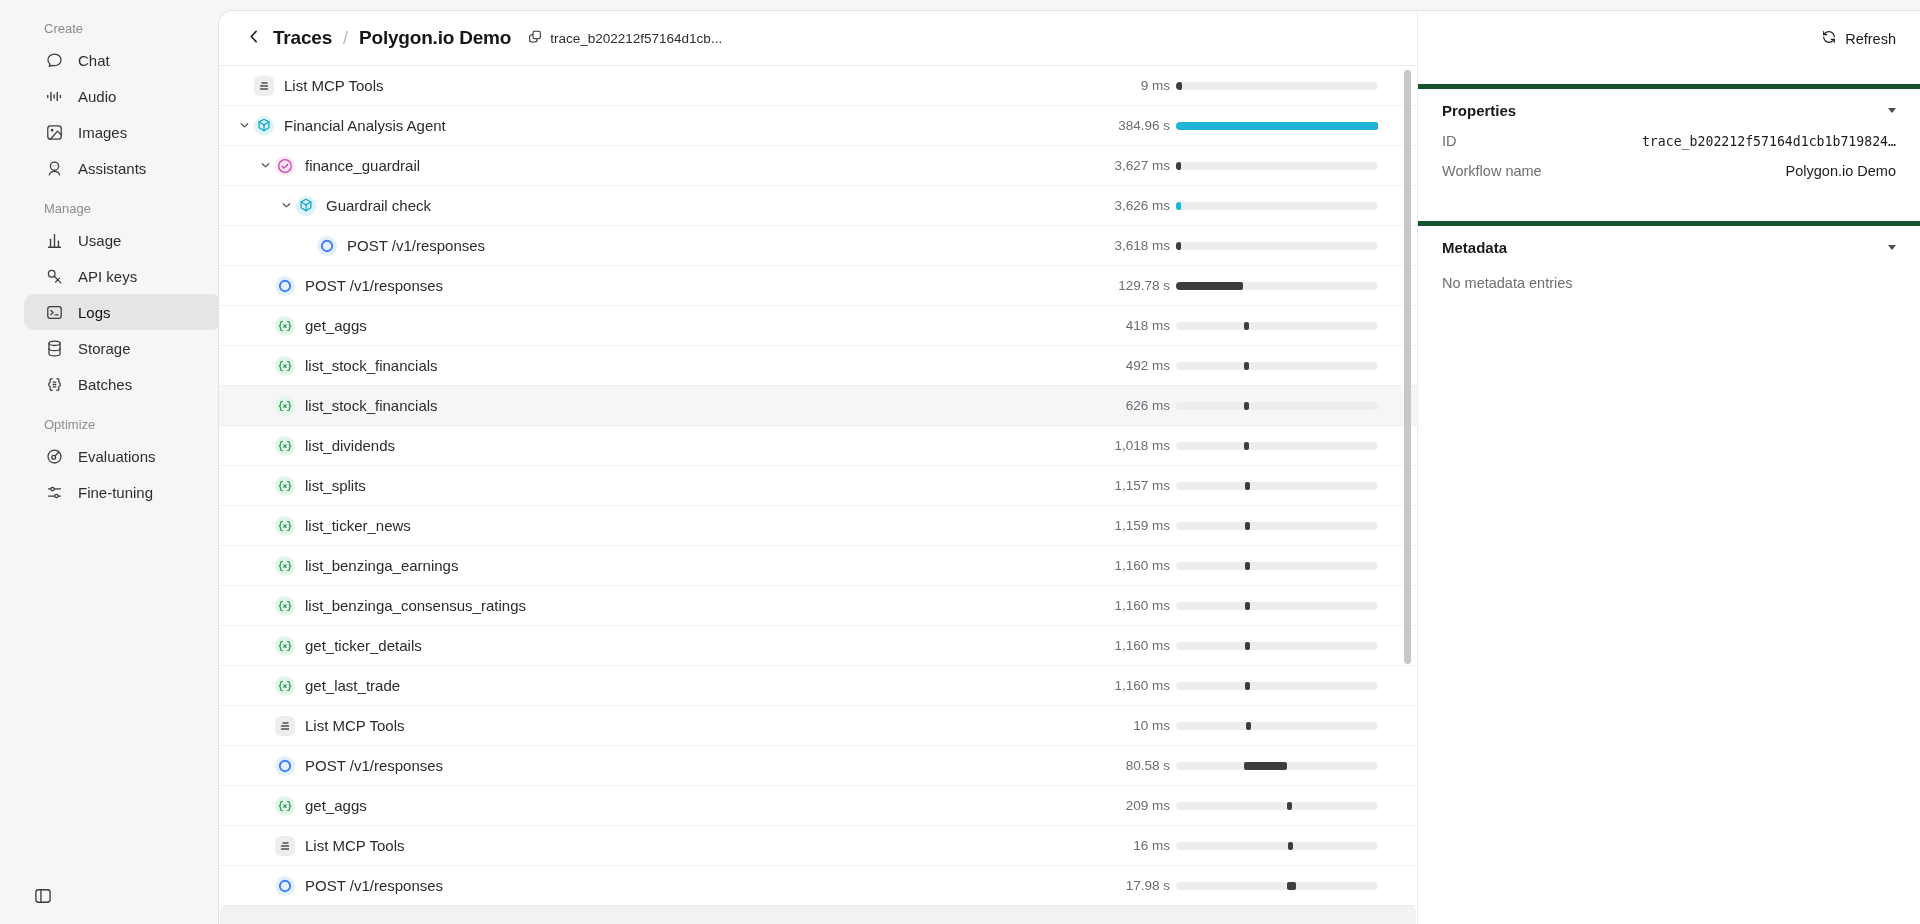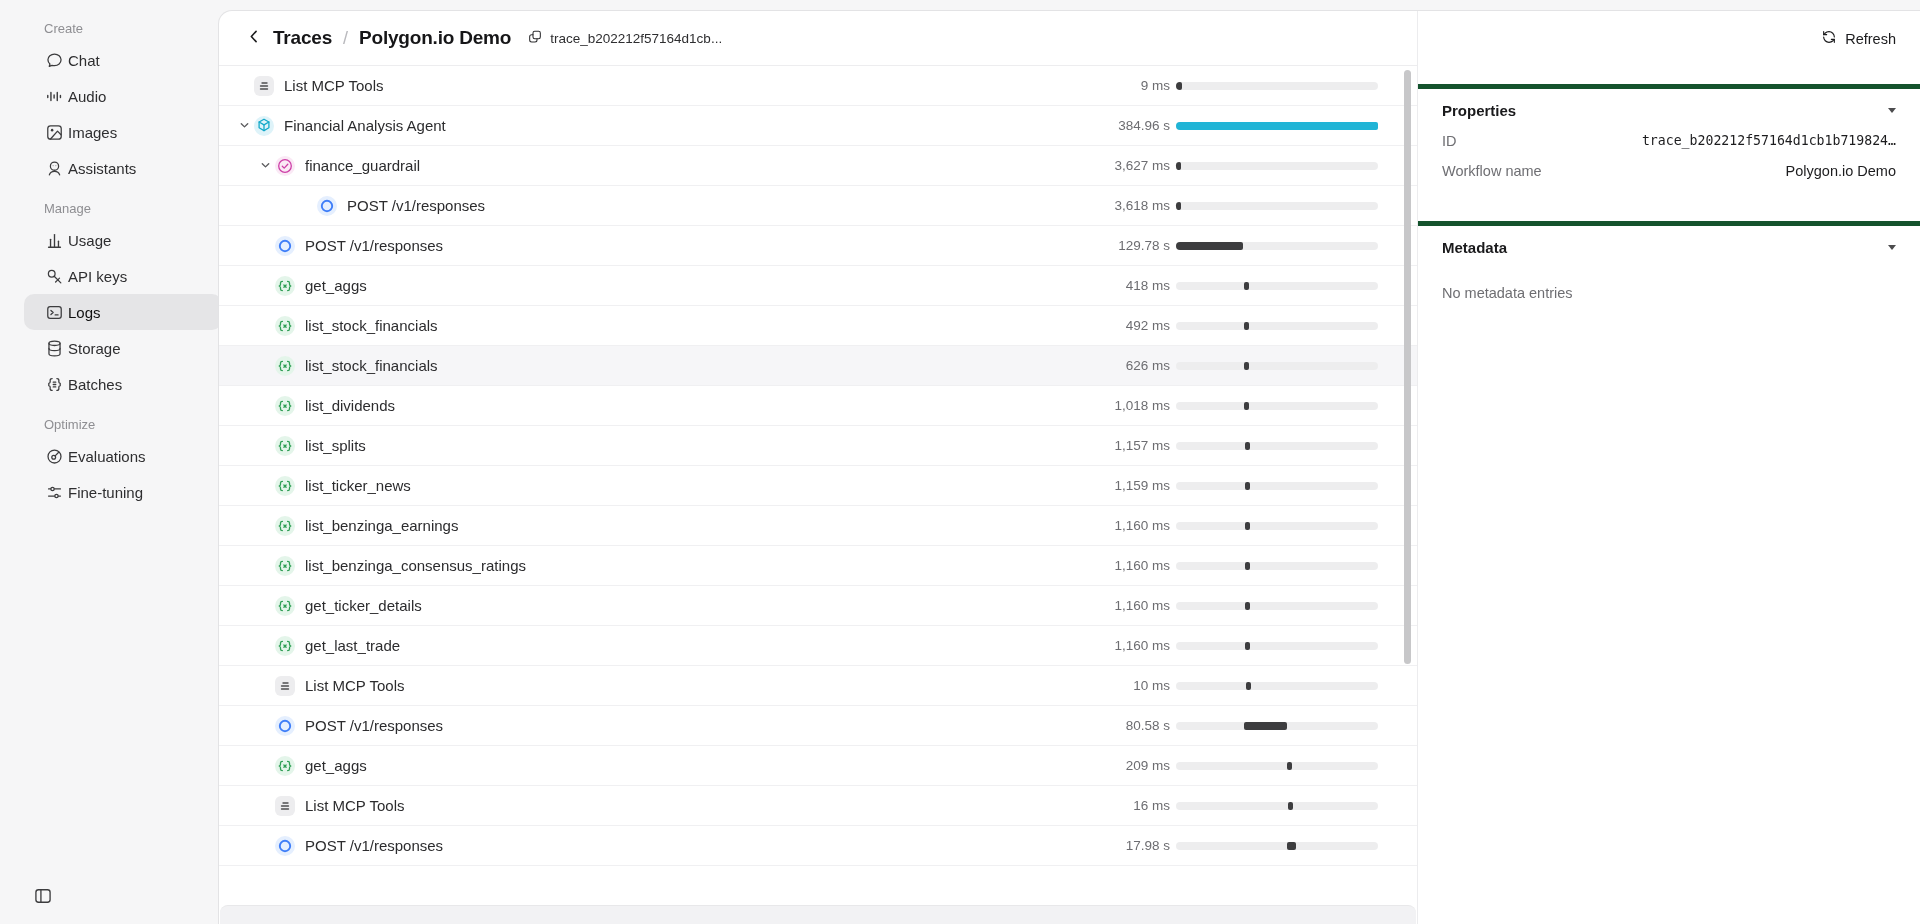--- a/index.html
+++ b/index.html
@@ -5,21 +5,21 @@
   * { margin:0; padding:0; box-sizing:border-box; }
   html,body { width:1920px; height:924px; overflow:hidden;
     font-family:"Liberation Sans","DejaVu Sans",sans-serif;
     background:#f6f6f7; color:#222; }
 
   
   .sidebar { position:absolute; left:14px; top:0; width:218px; height:924px; }
   .side-label { font-size:13px; color:#8e8e92; margin:14px 0 4px 30px; height:18px; line-height:18px; }
   .side-label.first { margin-top:20px; }
   .side-item { height:36px; margin:0 10px; border-radius:10px; display:flex; align-items:center;
-    padding-left:20px; gap:4px; font-size:15px; color:#2e2e30; cursor:pointer; }
+    padding-left:20px; gap:14px; font-size:15px; color:#2e2e30; cursor:pointer; }
   .side-item.active { background:#e5e5e7; color:#111; }
   .side-ico { width:20px; height:20px; display:flex; align-items:center; justify-content:center; color:#3c3c3e; flex:none; }
   .side-ico svg { width:19px; height:19px; }
   .collapse-btn { position:absolute; left:16px; bottom:14px; width:26px; height:26px; border:none; background:transparent;
     color:#3c3c3e; display:flex; align-items:center; justify-content:center; cursor:pointer; }
   .collapse-btn svg { width:20px; height:20px; }
 
   
   .card { position:absolute; left:218px; top:10px; right:0; bottom:0; background:#fff;
     border-top:1px solid #e3e3e5; border-left:1px solid #e3e3e5; border-top-left-radius:14px;
@@ -66,26 +66,26 @@
   .refresh-row { height:55px; display:flex; align-items:center; justify-content:flex-end; padding-right:24px; }
   .refresh-btn { display:flex; align-items:center; gap:8px; border:none; background:transparent; font-family:inherit;
     font-size:14.5px; font-weight:500; color:#1b1b1d; cursor:pointer; }
   .refresh-btn svg { width:16px; height:16px; }
   .right-spacer { height:18px; }
   .psection { border-top:5px solid #14532d; padding:13px 24px 0; }
   .psection-head { display:flex; align-items:center; justify-content:space-between; cursor:pointer; }
   .psection-title { font-size:15px; font-weight:700; color:#1a1a1c; }
   .tri-down { width:0; height:0; border-left:4.5px solid transparent; border-right:4.5px solid transparent;
     border-top:5.5px solid #4c4c4e; }
-  .prow { display:flex; align-items:flex-start; justify-content:space-between; margin-top:14px; font-size:14.5px; }
+  .prow { display:flex; align-items:flex-end; justify-content:space-between; margin-top:14px; font-size:14.5px; }
   .prow-label { color:#6e6e72; }
   .prow-value { color:#1c1c1e; }
   .prow-value.mono { font-family:"DejaVu Sans Mono","Liberation Mono",monospace; font-size:13.2px; }
   .psection.properties { padding-bottom:42px; }
-  .meta-empty { margin-top:29px; font-size:14.5px; color:#6e6e72; }
+  .meta-empty { margin-top:19px; font-size:14.5px; color:#6e6e72; }
 </style>
 </head>
 <body>
 
 <aside class="sidebar">
   <nav id="sidebar-nav">
       <div class="side-label first">Create</div>
       <div class="side-item">
         <span class="side-ico">
           <svg viewBox="0 0 24 24" fill="none" stroke="currentColor" stroke-width="1.6" stroke-linecap="round" stroke-linejoin="round">
@@ -282,20 +282,40 @@
               <path d="M7.3 10.2l1.9 1.9 3.6-3.9"></path>
             </svg>
           </span>
           <span class="row-label">finance_guardrail</span>
           <span class="dur">3,627 ms</span>
           <span class="track">
             <span class="bar  start" style="left:0%;width:2.6%"></span>
           </span>
         </div>
         <div class="trow">
+          <span class="indent" style="width:42px"></span>
+          <span class="twisty">
+            <svg viewBox="0 0 12 12" fill="none" stroke="currentColor" stroke-width="1.5" stroke-linecap="round" stroke-linejoin="round">
+              <path d="M2.5 4l3.5 3.5L9.5 4"></path>
+            </svg>
+          </span>
+          <span class="badge agent-icon">
+            <svg viewBox="0 0 20 20" fill="none" stroke="currentColor" stroke-width="1.3" stroke-linecap="round" stroke-linejoin="round">
+              <path d="M10 3.2l4.9 2.8v5.8L10 14.6l-4.9-2.8V6z"></path>
+              <path d="M5.1 6L10 8.9 14.9 6"></path>
+              <path d="M10 8.9v5.7"></path>
+            </svg>
+          </span>
+          <span class="row-label">Guardrail check</span>
+          <span class="dur">3,626 ms</span>
+          <span class="track">
+            <span class="bar accent start" style="left:0%;width:2.6%"></span>
+          </span>
+        </div>
+        <div class="trow">
           <span class="indent" style="width:63px"></span>
           <span class="twisty"></span>
           <span class="badge api-icon">
             <svg viewBox="0 0 20 20" fill="none" stroke="currentColor" stroke-width="1.9">
               <circle cx="10" cy="10" r="5.2"></circle>
             </svg>
           </span>
           <span class="row-label">POST /v1/responses</span>
           <span class="dur">3,618 ms</span>
           <span class="track">

